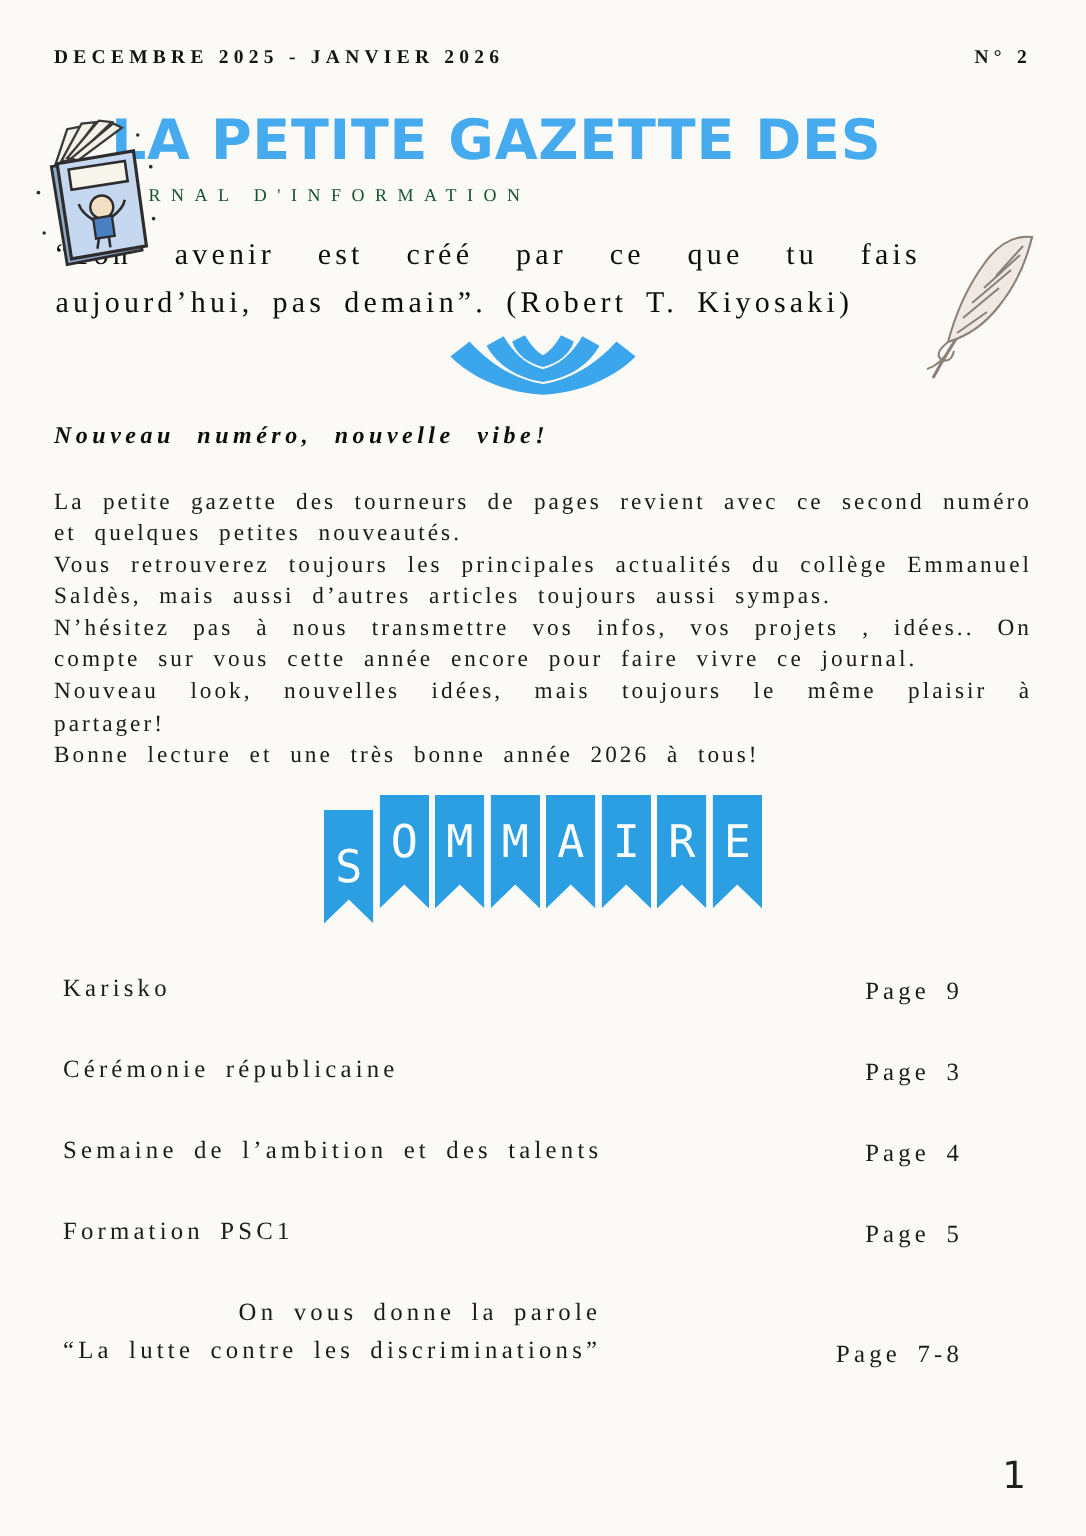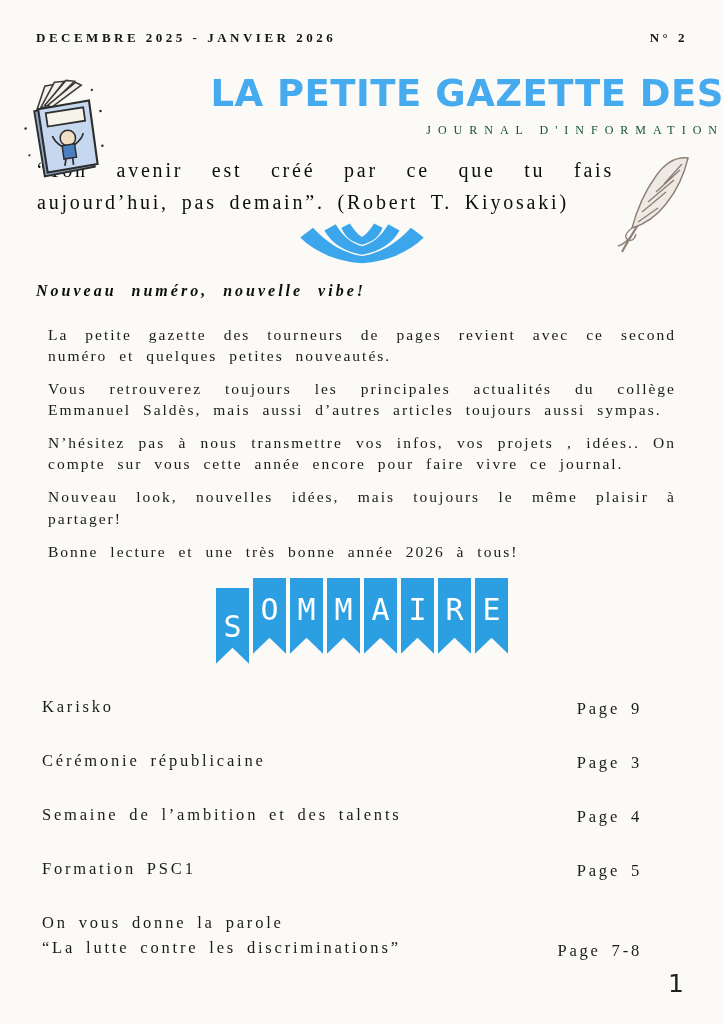--- a/index.html
+++ b/index.html
@@ -14,21 +14,21 @@
   .page { position:absolute; inset:0; }
 
   
   .top-bar {
     display:flex; justify-content:space-between; align-items:flex-end;
     padding:30px 36px 0 36px;
     font-weight:bold; font-size:13px; letter-spacing:3.5px; color:#141414;
   }
 
   
-  .masthead { position:relative; margin-top:28px; text-align:right;padding-left:26px; }
+  .masthead { position:relative; margin-top:28px; text-align:left;padding-left:26px; }
   .masthead-title {
     font-family:"DejaVu Sans", sans-serif;
     font-weight:bold;
     color:#45aaee;
     font-size:37px;
     line-height:1.08;
     letter-spacing:0.5px;
     padding-left:48px;
   }
   .masthead-subtitle {
@@ -69,21 +69,21 @@
   }
   .intro-body {
     margin:24px 36px 0 36px;
     font-size:15.5px;
     line-height:1.36;
     letter-spacing:2px;
     word-spacing:6px;
     text-align:justify;
     color:#1a1a1a;
   }
-  .intro-body p { margin:12px; }
+  .intro-body p { margin:0; }
 
   
   .sommaire-banner {
     display:flex; justify-content:center; align-items:flex-start;
     gap:4px; margin-top:16px; height:92px;
   }
   .flag {
     width:33px; height:76px;
     background:#2b9fe2;
     clip-path:polygon(0 0, 100% 0, 100% 100%, 50% 79%, 0 100%);
@@ -99,21 +99,21 @@
   
   .toc { margin:24px 44px 0 42px; }
   .toc-row {
     display:flex; justify-content:space-between; align-items:flex-end;
     margin-bottom:28.5px;
     font-size:16.5px;
     letter-spacing:2.8px;
     word-spacing:4px;
     color:#1b1b1b;
   }
-  .toc-title { max-width:500px; line-height:1.55; }
+  .toc-title { max-width:500px; line-height:1.55;text-align:right; }
   .toc-page { padding-right:38px; white-space:nowrap; }
 
   
   .page-number {
     position:absolute; right:40px; bottom:26px;
     font-family:"DejaVu Sans", sans-serif;
     font-size:25px; color:#1f1f1f;
   }
 </style>
 </head>

